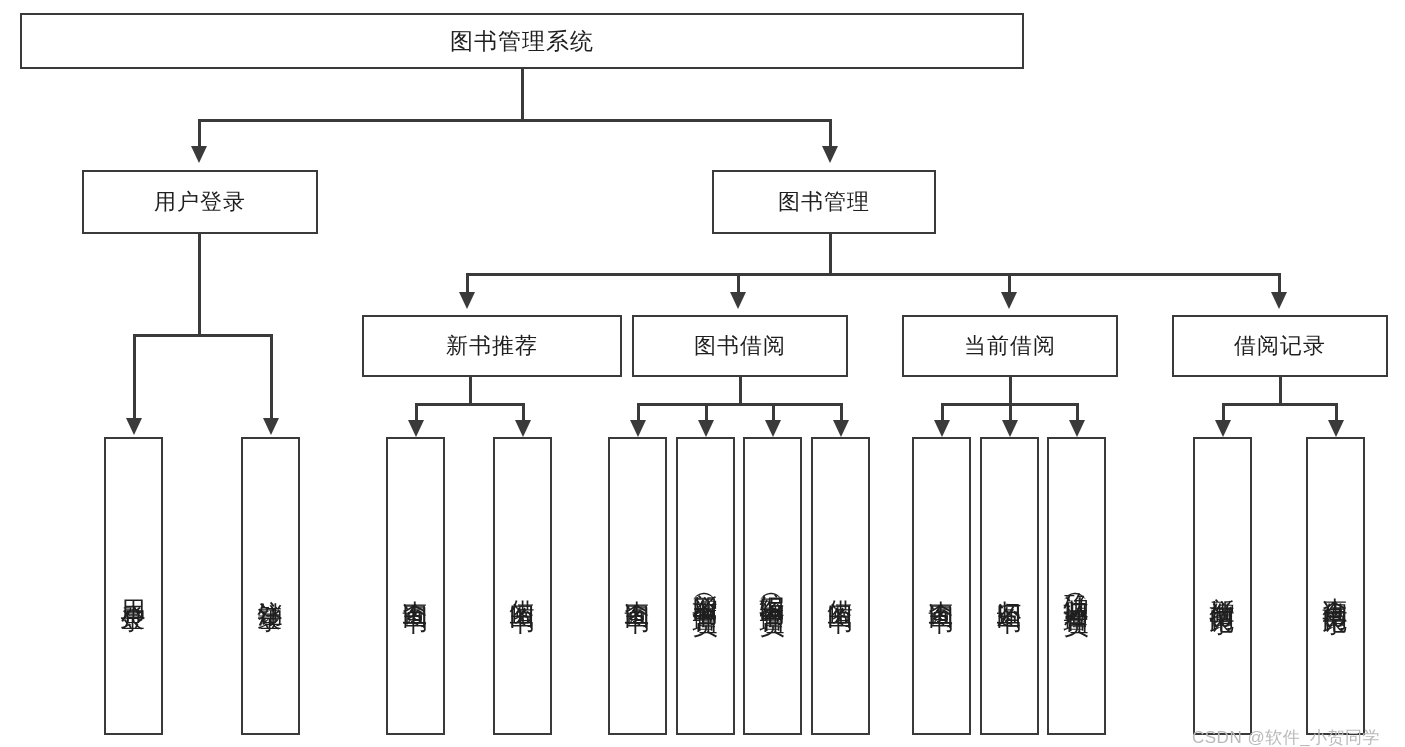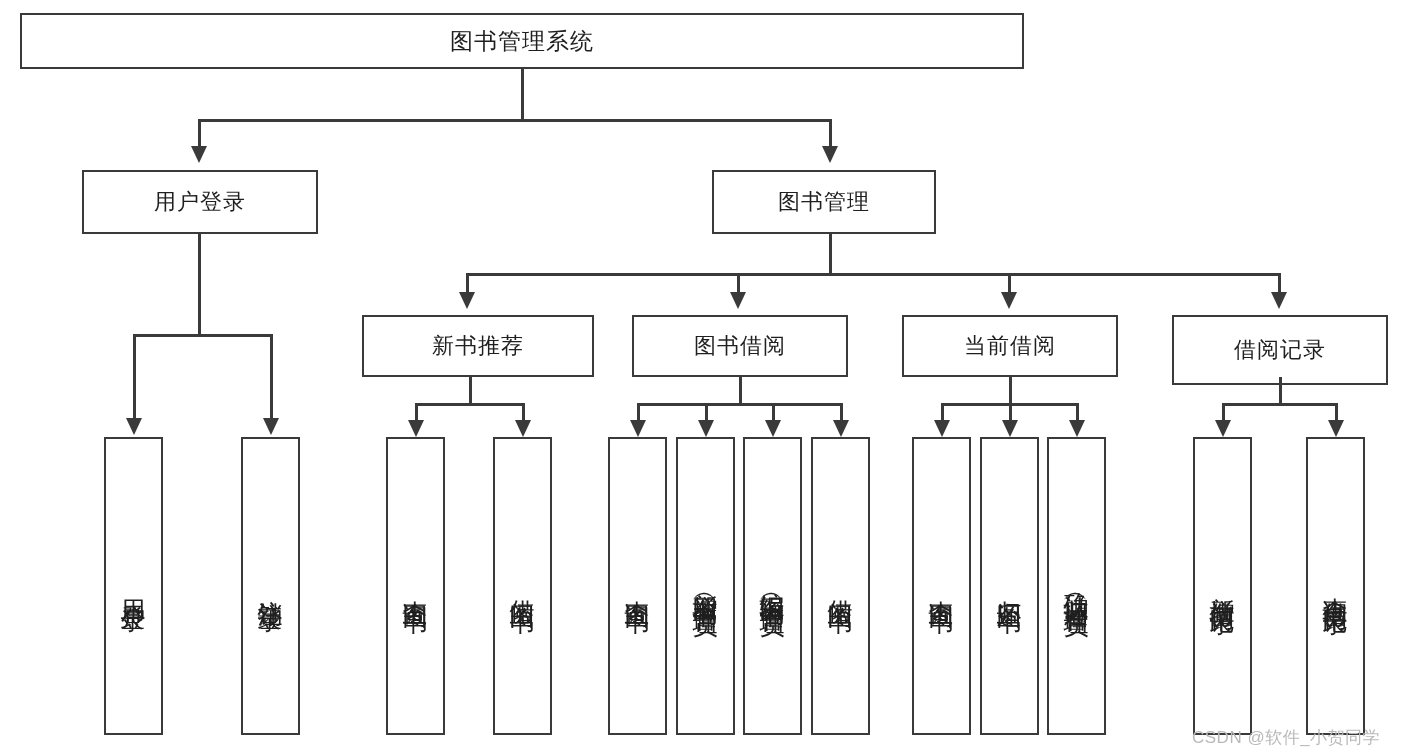--- a/index.html
+++ b/index.html
@@ -128,30 +128,30 @@
   <div class="hline" style="left:466px; top:273px; width:814px;"></div>
   <div class="vline" style="left:466px; top:273px; height:19px;"></div>
   <div class="arrow" style="left:459px; top:292px;"></div>
   <div class="vline" style="left:737px; top:273px; height:19px;"></div>
   <div class="arrow" style="left:730px; top:292px;"></div>
   <div class="vline" style="left:1008px; top:273px; height:19px;"></div>
   <div class="arrow" style="left:1001px; top:292px;"></div>
   <div class="vline" style="left:1278px; top:273px; height:19px;"></div>
   <div class="arrow" style="left:1271px; top:292px;"></div>
 
-  <div class="node h-node" style="left:362px; top:315px; width:232px; height:62px;">
+  <div class="node h-node" style="left:362px; top:315px; width:260px; height:62px;">
     <span class="node-label">新书推荐</span>
   </div>
   <div class="node h-node" style="left:902px; top:315px; width:216px; height:62px;">
     <span class="node-label">当前借阅</span>
   </div>
   <div class="node h-node" style="left:632px; top:315px; width:216px; height:62px;">
     <span class="node-label">图书借阅</span>
   </div>
-  <div class="node h-node" style="left:1172px; top:315px; width:216px; height:70px;">
+  <div class="node h-node" style="left:1172px; top:315px; width:216px; height:62px;">
     <span class="node-label">借阅记录</span>
   </div>
 
   <div class="vline" style="left:469px; top:377px; height:28px;"></div>
   <div class="hline" style="left:415px; top:403px; width:110px;"></div>
   <div class="vline" style="left:415px; top:403px; height:17px;"></div>
   <div class="arrow" style="left:408px; top:420px;"></div>
   <div class="vline" style="left:522px; top:403px; height:17px;"></div>
   <div class="arrow" style="left:515px; top:420px;"></div>
 

